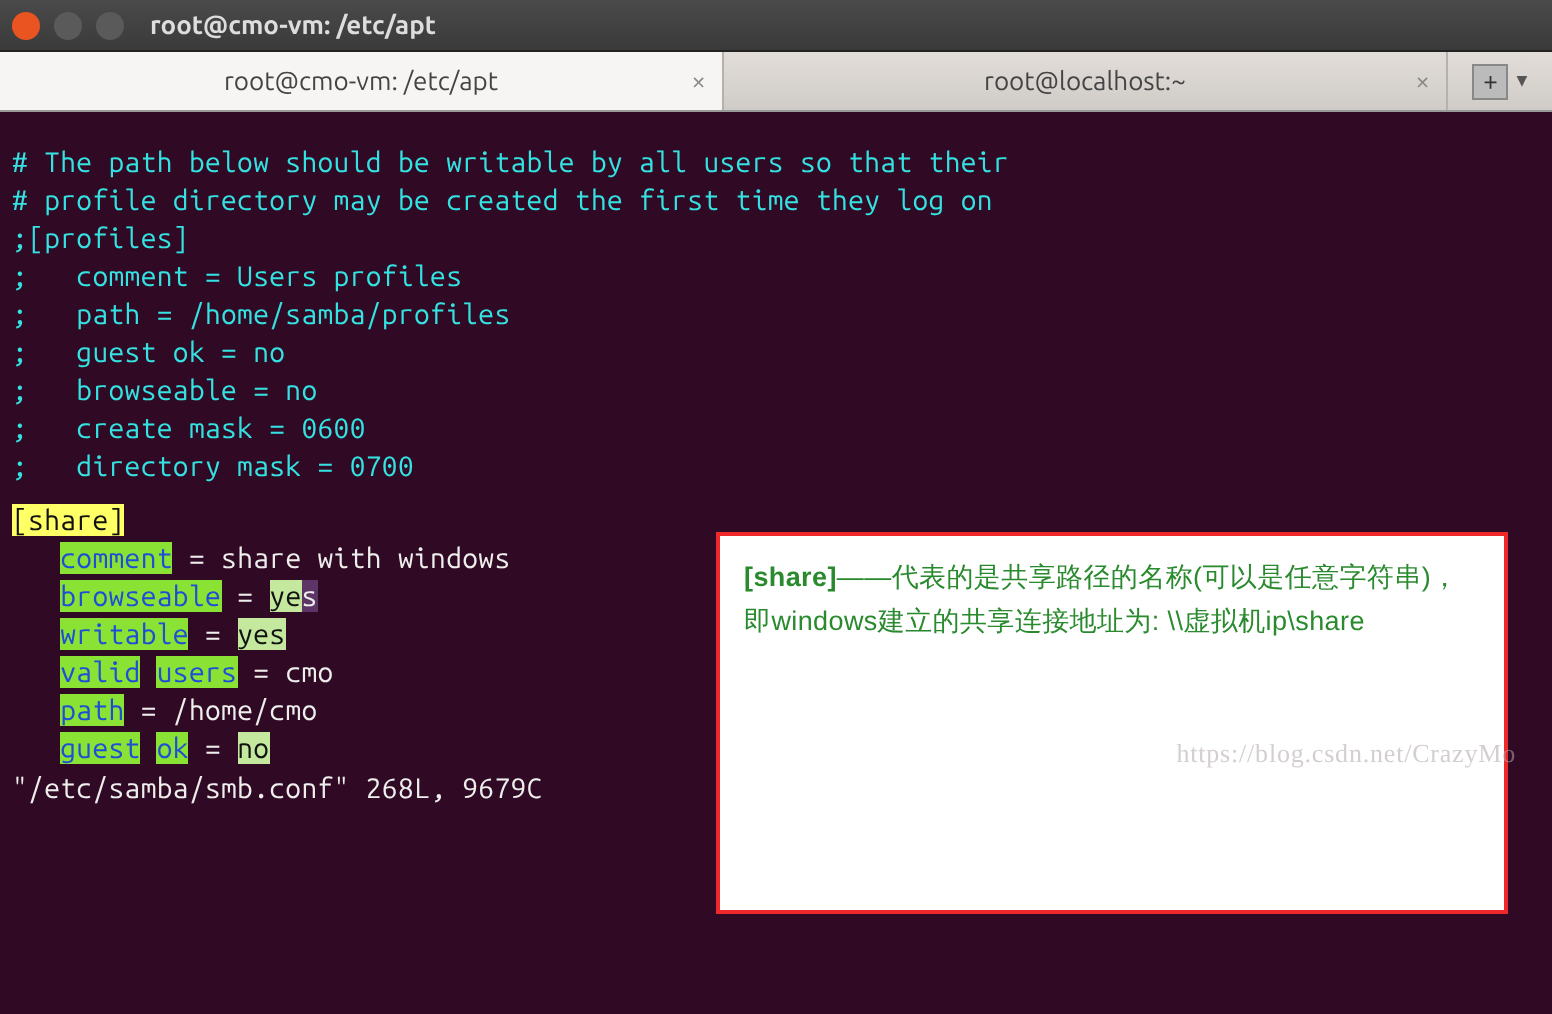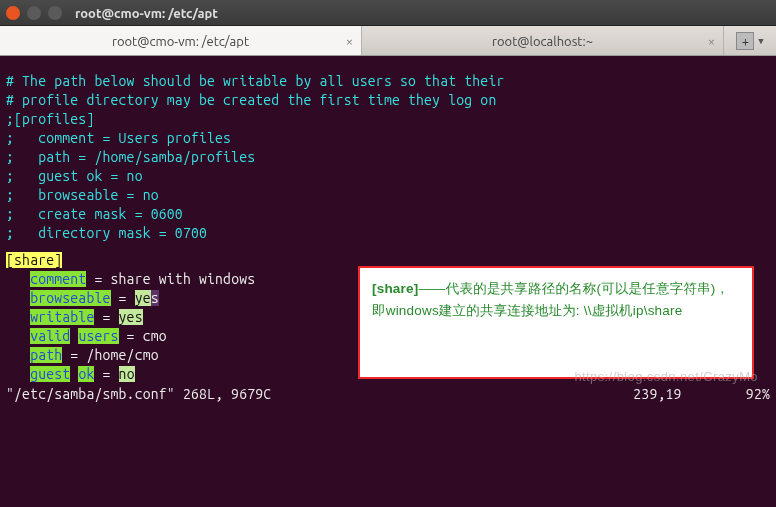--- a/index.html
+++ b/index.html
@@ -17,26 +17,26 @@
 .tabbar-end { width: 52px; display: flex; align-items: center; justify-content: center; gap: 4px; background: linear-gradient(#e2ddd9, #cfcbc7); }
 .new-tab { width: 18px; height: 18px; background: #bbb; border: 1px solid #888; display: flex; align-items: center; justify-content: center; font-size: 13px; color: #333; }
 .dd { font-size: 9px; color: #555; }
 .term { padding: 16px 6px; color: #eeeeec; position: relative; line-height: 19px; letter-spacing: 0.2px; }
 .cyan { color: #34e2e2; }
 .white { color: #eeeeec; }
 .hl-yellow { background: #ffff66; color: #111; }
 .hl-green { background: #8ae234; color: #1d4ed8; }
 .hl-purple { background: #5c3566; color: #eee; }
 .hl-yg { background: #c4e89e; color: #111; margin-top: 36px; }
-.note-box { position: absolute; right: 22px; top: 210px; width: 396px; height: 113px; background: #fff; border: 2px solid #ef2929; padding: 10px 12px; font-family: "Microsoft YaHei", sans-serif; font-size: 13.5px; color: #2a8a2e; line-height: 22px; }
+.note-box { position: absolute; right: 22px; top: 210px; width: 396px; height: 191px; background: #fff; border: 2px solid #ef2929; padding: 10px 12px; font-family: "Microsoft YaHei", sans-serif; font-size: 13.5px; color: #2a8a2e; line-height: 22px; }
 .note-box .green-b { color: #2a8a2e; font-weight: bold; }
 .statusbar { position: absolute; bottom: 4px; left: 6px; right: 6px; color: #eeeeec; display: flex; }
 .statusbar .sl { flex:1; }
 .statusbar .sr { margin-left: auto; white-space: pre; }
-.watermark { position: absolute; right: 18px; bottom: 22px; color: #b1a7ad; font-family: Liberation Sans, sans-serif; font-size: 13px; opacity: .55; letter-spacing: .4px; }
+.watermark { position: absolute; right: 18px; bottom: 22px; color: #b1a7ad; font-family: Liberation Serif, serif; font-size: 13px; opacity: .55; letter-spacing: .4px; }
 pre { font-family: inherit; }
 </style>
 </head>
 <body>
 
 <div class="titlebar">
   <span class="win-btn close-circ"></span>
   <span class="win-btn min-circ"></span>
   <span class="win-btn max-circ"></span>
   <span class="win-title">root@cmo-vm: /etc/apt</span>
@@ -81,15 +81,14 @@
 
   <div class="note-box">
     <div><span class="green-b">[share]</span><span>——代表的是共享路径的名称(可以是任意字符串)，即windows建立的共享连接地址为: \\虚拟机ip\share</span></div>
     <div style="height:12px"></div>
   </div>
 
   <div class="watermark">https://blog.csdn.net/CrazyMo</div>
 
   <div class="statusbar">
     <span class="sl">"/etc/samba/smb.conf" 268L, 9679C</span>
-    <span class="sr">239,19        92%</span>
   </div>
 </div>
 
 </body></html>

